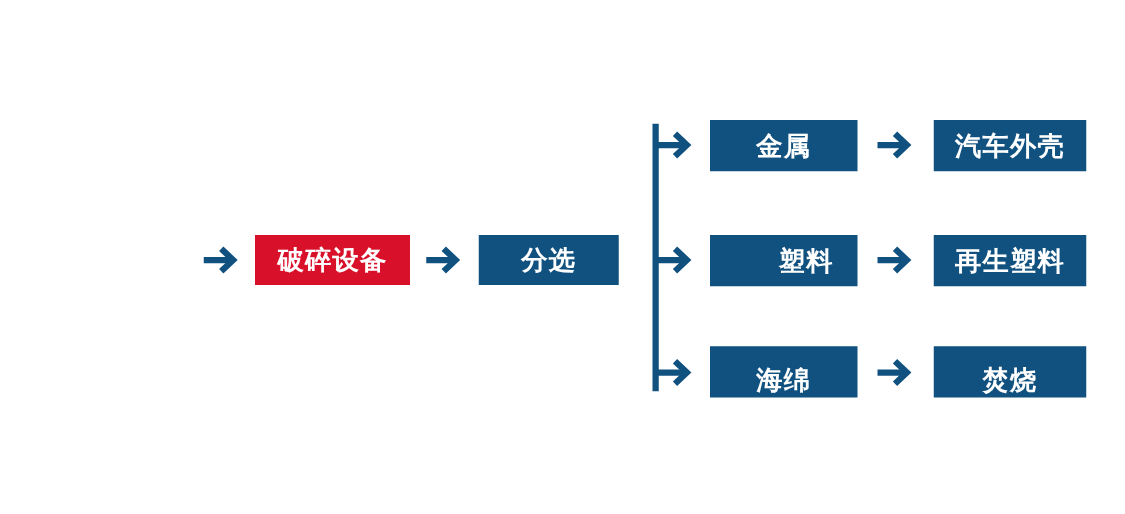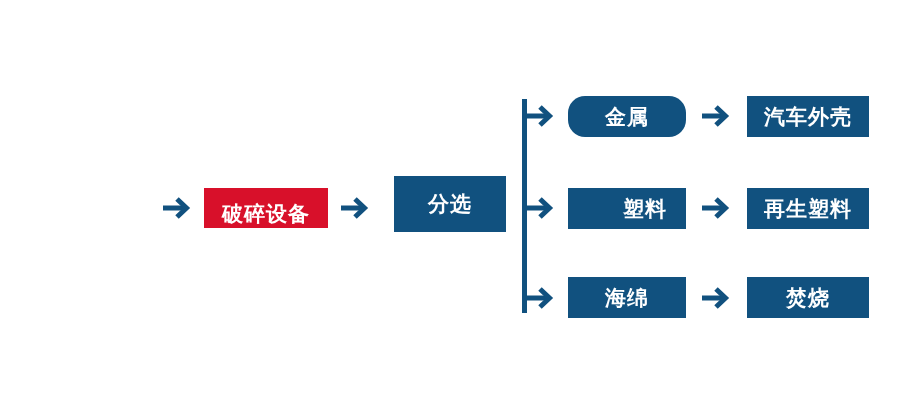--- a/index.html
+++ b/index.html
@@ -54,32 +54,32 @@
 <div class="canvas">
 
 
   <div class="arrow" style="left:160px; top:195px;">
     <svg viewBox="0 0 34 26">
         <line x1="3" y1="13" x2="25" y2="13"></line>
         <path d="M17 4 L26.5 13 L17 22"></path>
       </svg>
   </div>
 
-  <div class="node red" style="left:204px; top:188px; width:124px; height:40px;align-items:flex-end;">
+  <div class="node red" style="left:204px; top:188px; width:124px; height:40px;">
     <span>破碎设备</span>
   </div>
 
   <div class="arrow" style="left:338px; top:195px;">
     <svg viewBox="0 0 34 26">
         <line x1="3" y1="13" x2="25" y2="13"></line>
         <path d="M17 4 L26.5 13 L17 22"></path>
       </svg>
   </div>
 
-  <div class="node" style="left:383px; top:176px; width:112px; height:56px;margin-left:11px;">
+  <div class="node" style="left:383px; top:188px; width:112px; height:40px;">
     <span>分选</span>
   </div>
 
   <div class="branch-line"></div>
 
   <div class="arrow" style="left:523px; top:103px;">
     <svg viewBox="0 0 34 26">
         <line x1="3" y1="13" x2="25" y2="13"></line>
         <path d="M17 4 L26.5 13 L17 22"></path>
       </svg>
@@ -90,21 +90,21 @@
         <path d="M17 4 L26.5 13 L17 22"></path>
       </svg>
   </div>
   <div class="arrow" style="left:523px; top:285px;">
     <svg viewBox="0 0 34 26">
         <line x1="3" y1="13" x2="25" y2="13"></line>
         <path d="M17 4 L26.5 13 L17 22"></path>
       </svg>
   </div>
 
-  <div class="node" style="left:568px; top:96px; width:118px; height:41px;border-radius:17px;">
+  <div class="node" style="left:568px; top:96px; width:118px; height:41px;">
     <span>金属</span>
   </div>
   <div class="arrow" style="left:699px; top:103px;">
     <svg viewBox="0 0 34 26">
         <line x1="3" y1="13" x2="25" y2="13"></line>
         <path d="M17 4 L26.5 13 L17 22"></path>
       </svg>
   </div>
   <div class="node" style="left:747px; top:96px; width:122px; height:41px;">
     <span>汽车外壳</span>
@@ -116,26 +116,26 @@
   <div class="arrow" style="left:699px; top:195px;">
     <svg viewBox="0 0 34 26">
         <line x1="3" y1="13" x2="25" y2="13"></line>
         <path d="M17 4 L26.5 13 L17 22"></path>
       </svg>
   </div>
   <div class="node" style="left:747px; top:188px; width:122px; height:41px;">
     <span>再生塑料</span>
   </div>
 
-  <div class="node" style="left:568px; top:277px; width:118px; height:41px;">
+  <div class="node" style="left:568px; top:277px; width:118px; height:41px;align-items:flex-end;">
     <span>海绵</span>
   </div>
   <div class="arrow" style="left:699px; top:285px;">
     <svg viewBox="0 0 34 26">
         <line x1="3" y1="13" x2="25" y2="13"></line>
         <path d="M17 4 L26.5 13 L17 22"></path>
       </svg>
   </div>
-  <div class="node" style="left:747px; top:277px; width:122px; height:41px;">
+  <div class="node" style="left:747px; top:277px; width:122px; height:41px;align-items:flex-end;">
     <span>焚烧</span>
   </div>
 
 </div>
 
 </body></html>

